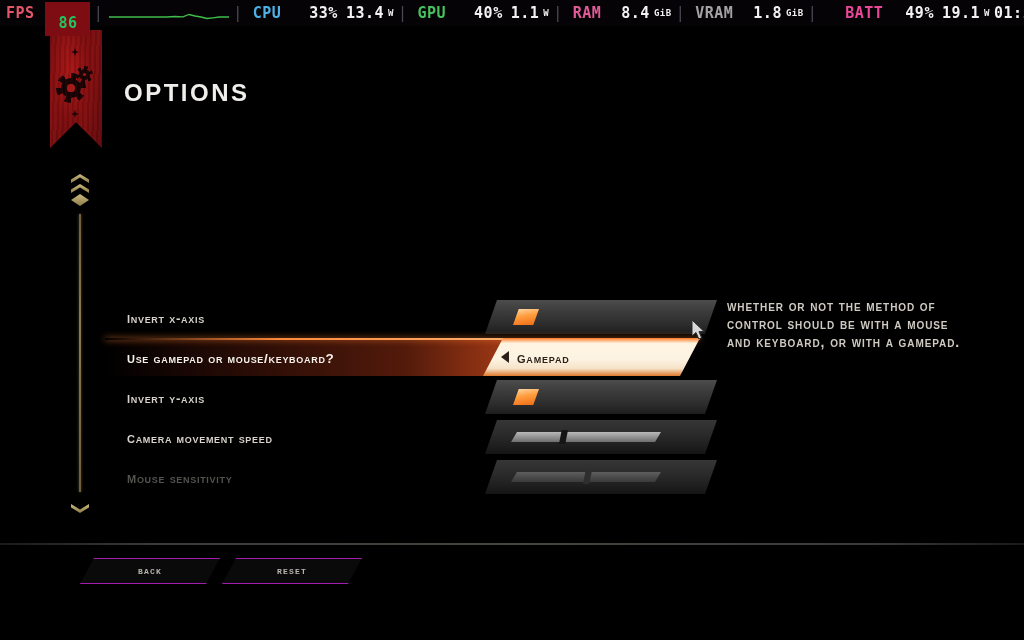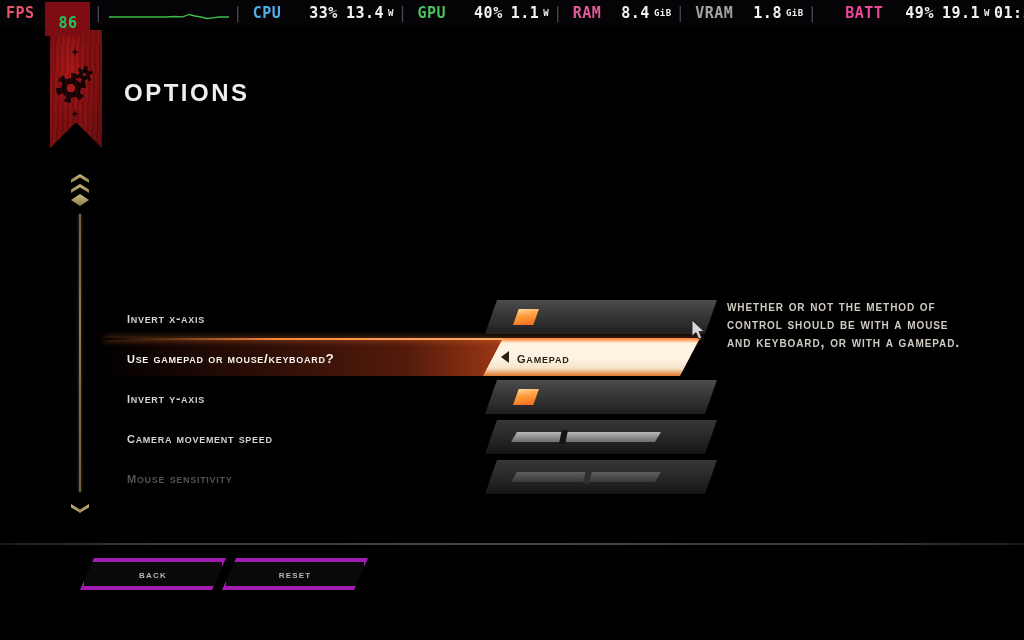--- a/index.html
+++ b/index.html
@@ -171,25 +171,25 @@
   }
 
   
   #footer-divider{
     position:absolute;left:0;top:543px;width:1024px;height:2px;
     background:linear-gradient(90deg,#1a1a1a,#3a3a38 15%,#46443e 50%,#3a3a38 85%,#1a1a1a);
     z-index:10;
   }
   .footer-btn{
     position:absolute;top:558px;height:24px;
-    border:4px solid #a21caf;background:rgba(12,12,12,.85);
+    border:1px solid #a21caf;background:rgba(12,12,12,.85);
     clip-path:polygon(14px 0,100% 0,calc(100% - 14px) 100%,0 100%);
     display:flex;align-items:center;justify-content:center;
     color:#b9b5ae;font-size:11px;letter-spacing:1.2px;font-weight:bold;
-    font-variant:small-caps;text-transform:lowercase;z-index:12;
+    font-variant:small-caps;text-transform:lowercase;z-index:12;font-family:Liberation Mono, monospace;
   }
   .footer-btn::first-letter{font-size:12.5px;}
   #btn-back{left:80px;width:138px;}
   #btn-reset{left:222px;width:138px;}
 
   
   #cursor{position:absolute;left:692px;top:320px;width:16px;height:22px;z-index:80;}
 </style>
 </head>
 <body>

